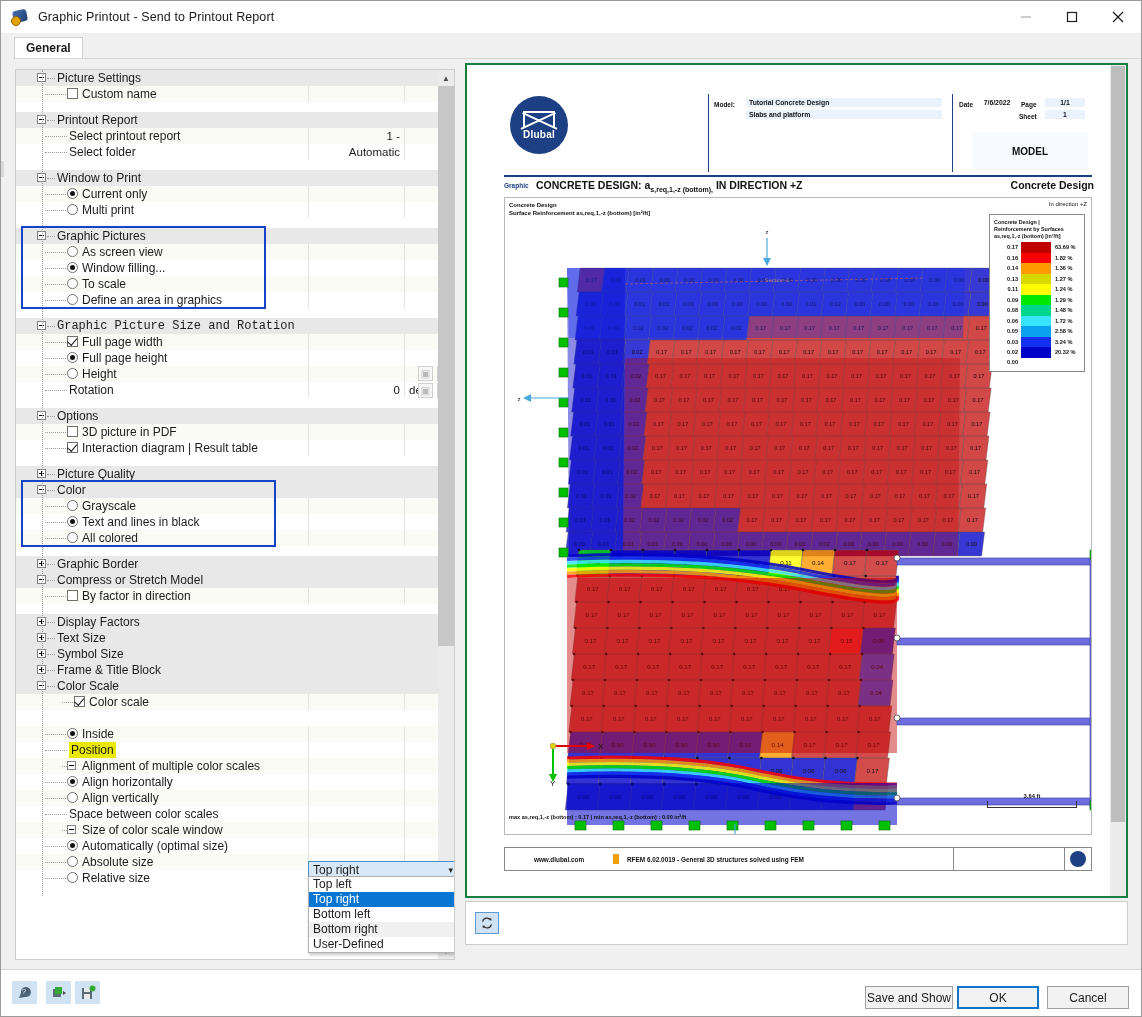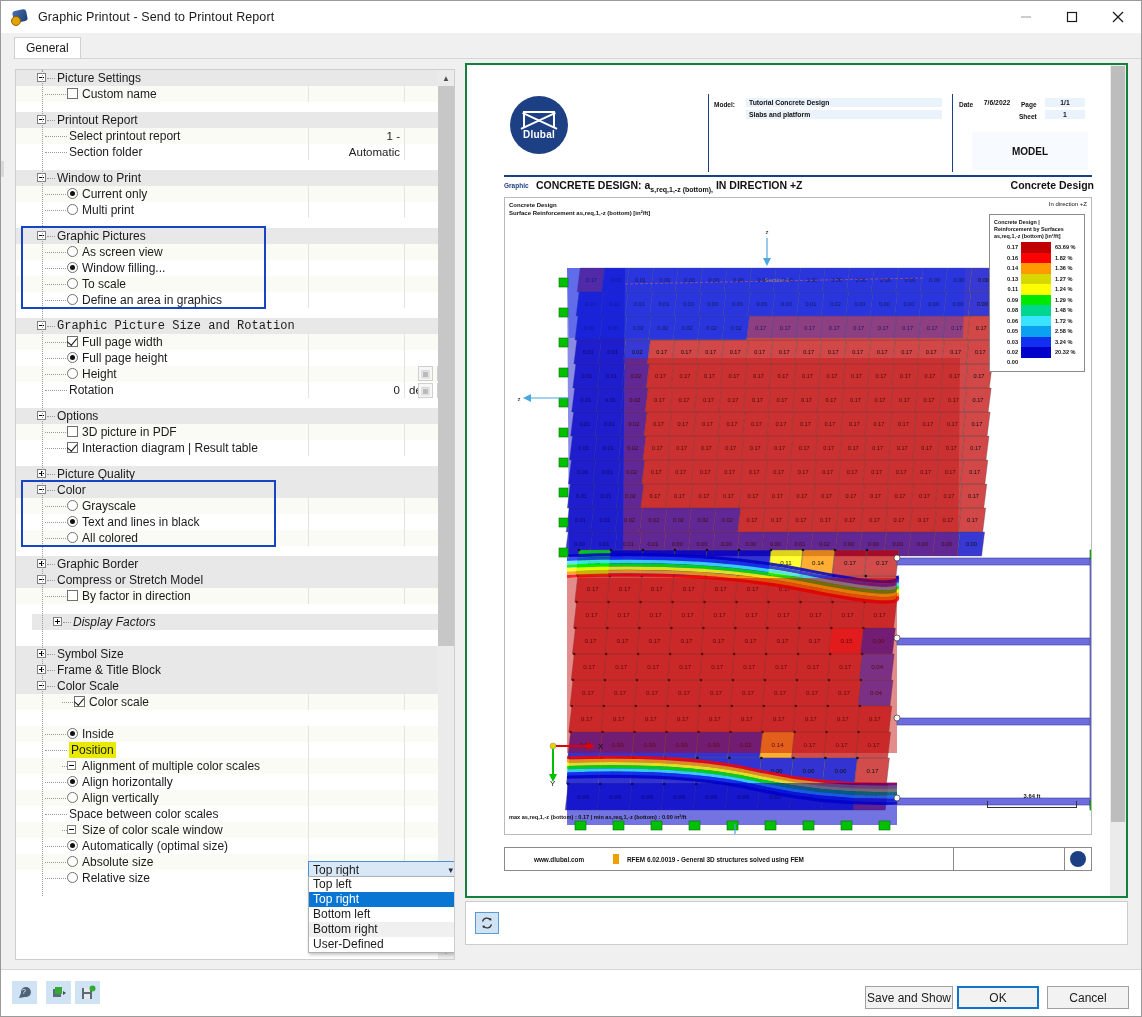--- a/index.html
+++ b/index.html
@@ -17,21 +17,21 @@
   .tb-icon .barrel{position:absolute;left:3px;top:3px;width:14px;height:12px;background:linear-gradient(135deg,#4a6fae,#1f3f73);border-radius:3px;transform:rotate(-12deg);}
   .tb-icon .knob{position:absolute;left:1px;top:9px;width:8px;height:8px;border-radius:50%;background:#e4a200;border:1px solid #8a6400;}
   .tb-title{font-size:12.5px;color:#1b1b1b;letter-spacing:.1px;}
   .wbtns{position:absolute;right:0;top:0;height:32px;display:flex;}
   .wbtn{width:46px;height:32px;display:flex;align-items:center;justify-content:center;background:#ffffff;}
   .wbtn svg{display:block;}
 
   
   .tabstrip{position:absolute;left:0;top:32px;width:100%;height:25px;background:#f0f0f0;border-bottom:1px solid #d6d6d6;}
   .tab{position:absolute;left:13px;top:4px;height:21px;min-width:56px;padding:0 11px;background:#ffffff;border:1px solid #d0d0d0;border-bottom:none;
-       display:flex;align-items:center;justify-content:center;font-size:12px;color:#1b1b1b;box-sizing:border-box;}
+       display:flex;align-items:center;justify-content:center;font-size:12px;color:#1b1b1b;box-sizing:border-box;font-weight:bold;}
 
   
   .leftpane{position:absolute;left:14px;top:68px;width:440px;height:891px;background:#ffffff;border:1px solid #cdcdcd;box-sizing:border-box;overflow:hidden;}
   .treeclip{position:absolute;left:0;top:0;width:423px;height:100%;overflow:hidden;}
   .row{position:relative;height:16px;line-height:16px;display:flex;align-items:center;box-sizing:border-box;}
   .row.grp{background:#e8e8e8;}
   .row.alt{background:#fbfbf6;}
   .row.white{background:#ffffff;}
   .row .c1{position:relative;width:292px;height:16px;box-sizing:border-box;display:flex;align-items:center;}
   .row .c2{width:96px;height:16px;border-left:1px solid #e3e3e3;box-sizing:border-box;display:flex;align-items:center;justify-content:flex-end;padding-right:4px;font-size:11.5px;}
@@ -209,21 +209,21 @@
           <div class="c1">
             <div class="dots" style="left:29px;width:22px"></div>
             <span class="lbl " style="position:absolute;left:53px">Select printout report</span>
           </div>
           <div class="c2">1 -</div>
           <div class="c3"></div>
         </div>
         <div class="row white" style="position: absolute; left: 0px; top: 74px; width: 423px;">
           <div class="c1">
             <div class="dots" style="left:29px;width:22px"></div>
-            <span class="lbl " style="position:absolute;left:53px">Section folder</span>
+            <span class="lbl " style="position:absolute;left:53px">Select folder</span>
           </div>
           <div class="c2">Automatic</div>
           <div class="c3"></div>
         </div>
         <div class="row grp" style="position: absolute; left: 0px; top: 100px; width: 423px;">
           <div class="c1">
             <div class="expander " style="left:21px;top:3px"></div>
             <div class="dots" style="left:31px;width:8px"></div>
             <span class="lbl" style="margin-left:41px">Window to Print</span>
           </div>
@@ -429,25 +429,34 @@
         </div>
         <div class="row alt" style="position: absolute; left: 0px; top: 518px; width: 423px;">
           <div class="c1">
             <div class="dots" style="left:29px;width:21px"></div>
             <span class="chk " style="position:absolute;left:51px;top:2px"></span>
             <span class="lbl " style="position:absolute;left:66px">By factor in direction</span>
           </div>
           <div class="c2"></div>
           <div class="c3"></div>
         </div>
-        <div class="row grp" style="position: absolute; left: 16px; top: 544px; width: 423px; font-style: italic;">
+        <div class="row grp" style="position: absolute; left: 0px; top: 544px; width: 423px;">
           <div class="c1">
             <div class="expander plus" style="left:21px;top:3px"></div>
             <div class="dots" style="left:31px;width:8px"></div>
             <span class="lbl" style="margin-left:41px">Display Factors</span>
+          </div>
+          <div class="c2"></div>
+          <div class="c3"></div>
+        </div>
+        <div class="row grp" style="position: absolute; left: 0px; top: 560px; width: 423px;">
+          <div class="c1">
+            <div class="expander plus" style="left:21px;top:3px"></div>
+            <div class="dots" style="left:31px;width:8px"></div>
+            <span class="lbl" style="margin-left:41px">Text Size</span>
           </div>
           <div class="c2"></div>
           <div class="c3"></div>
         </div>
         <div class="row grp" style="position: absolute; left: 0px; top: 576px; width: 423px;">
           <div class="c1">
             <div class="expander plus" style="left:21px;top:3px"></div>
             <div class="dots" style="left:31px;width:8px"></div>
             <span class="lbl" style="margin-left:41px">Symbol Size</span>
           </div>

